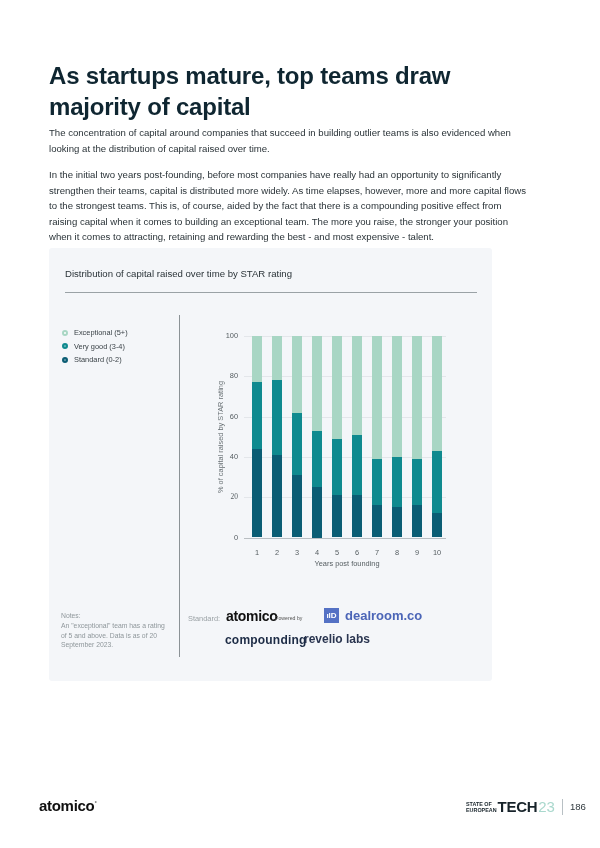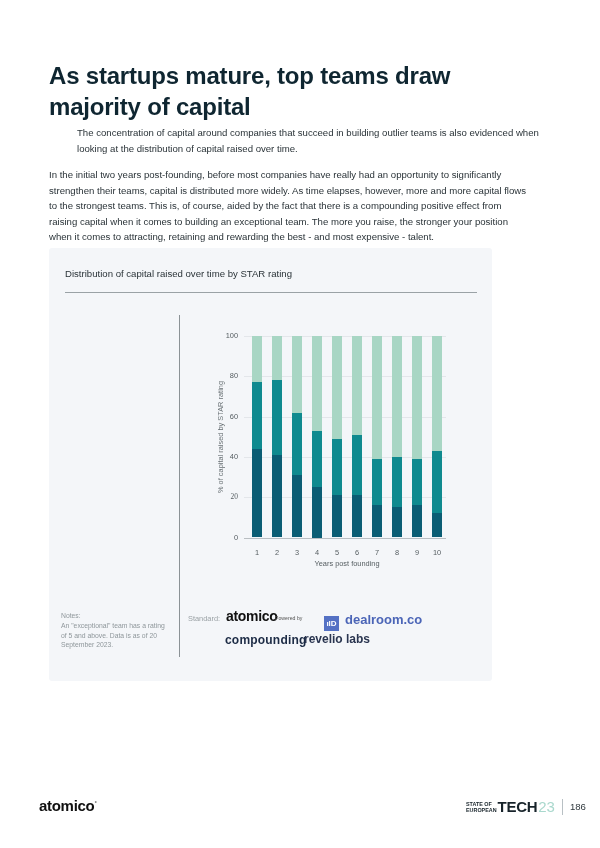--- a/index.html
+++ b/index.html
@@ -1,19 +1,19 @@
 <!DOCTYPE html>
 <html><head>
 <meta charset="utf-8">
 <style>
   html,body{margin:0;padding:0;background:#ffffff;}
   body{width:600px;height:848px;position:relative;overflow:hidden;font-family:"Liberation Sans","DejaVu Sans",sans-serif;color:#1f2a30;}
   .title{position:absolute;left:49px;top:60px;width:440px;font-size:24px;line-height:31px;font-weight:700;color:#0f2631;margin:0;letter-spacing:-0.2px;}
   .para{position:absolute;left:49px;width:480px;font-size:9.6px;line-height:15.6px;color:#2a3338;margin:0;}
-  .p1{top:125px;margin-left:28px;}
+  .p1{top:125px;}
   .p2{top:167px;}
   .card{position:absolute;left:49px;top:248px;width:443px;height:433px;background:#f4f6f9;border-radius:3px;}
   .card-title{position:absolute;left:16px;top:20px;font-size:9.6px;font-weight:400;color:#2a3338;}
   .card-rule{position:absolute;left:16px;top:44px;width:412px;height:1px;background:#9aa2a6;}
   .divider{position:absolute;left:130px;top:67px;width:1px;height:342px;background:#8b9296;}
   .legend{position:absolute;left:13px;top:78px;}
   .legend-item{display:flex;align-items:center;height:13.5px;font-size:7.4px;color:#3a4247;}
   .legend-dot{width:6px;height:6px;border-radius:50%;margin-right:6px;box-sizing:border-box;}
   .plot{position:absolute;left:0;top:0;width:443px;height:433px;}
   .ytick{position:absolute;font-size:7.4px;color:#555d61;text-align:right;width:20px;}
@@ -21,21 +21,21 @@
   .axisline{position:absolute;height:1px;background:#b9bec2;}
   .bar{position:absolute;width:10px;}
   .xtick{position:absolute;font-size:7.4px;color:#555d61;width:20px;text-align:center;}
   .xlabel{position:absolute;font-size:7.4px;color:#555d61;text-align:center;width:120px;}
   .ylabel{position:absolute;font-size:7.4px;color:#6a7276;transform:rotate(-90deg);transform-origin:left top;white-space:nowrap;}
   .notes{position:absolute;left:12px;top:363px;width:110px;font-size:6.8px;line-height:9.8px;color:#8f979b;}
   .sources-label{position:absolute;left:139px;top:366px;font-size:7.4px;color:#9aa1a5;}
   .logo-atomico-src{position:absolute;left:177px;top:360px;font-size:14px;font-weight:700;color:#101010;letter-spacing:-0.3px;}
   .powered{position:absolute;left:226px;top:367px;font-size:5.2px;color:#555;}
   .dealroom{position:absolute;left:275px;top:360px;display:flex;align-items:center;}
-  .dealroom-badge{width:15px;height:15px;background:#5471c4;color:#fff;font-size:8px;font-weight:700;display:flex;align-items:center;justify-content:center;margin-right:6px;margin-top:8px;}
+  .dealroom-badge{width:15px;height:15px;background:#5471c4;color:#fff;font-size:8px;font-weight:700;display:flex;align-items:center;justify-content:center;margin-right:6px;}
   .dealroom-text{font-size:13px;font-weight:700;color:#4b65b7;}
   .crunchbase{position:absolute;left:176px;top:385px;font-size:12px;font-weight:700;color:#1c2b45;letter-spacing:0.2px;}
   .revelio{position:absolute;left:255px;top:384px;font-size:12px;font-weight:700;color:#2a3550;}
   .footer-logo{position:absolute;left:39px;top:797px;font-size:15px;font-weight:700;color:#101010;letter-spacing:-0.3px;}
   .footer-logo sup{font-size:6px;font-weight:400;}
   .soet{position:absolute;left:466px;top:798px;display:flex;align-items:center;}
   .soet-small{display:flex;flex-direction:column;font-size:5.4px;line-height:6px;font-weight:700;color:#17232a;margin-right:1px;}
   .soet-tech{font-size:15px;font-weight:700;color:#17232a;letter-spacing:-0.3px;}
   .soet-year{font-size:15px;color:#a9d8cd;margin-left:1px;}
   .soet-sep{width:1px;height:16px;background:#b8c0c4;margin:0 7px;}
@@ -45,20 +45,34 @@
 <body>
 
 <h1 class="title">As startups mature, top teams draw majority of capital</h1>
 <p class="para p1">The concentration of capital around companies that succeed in building outlier teams is also evidenced when looking at the distribution of capital raised over time.</p>
 <p class="para p2">In the initial two years post-founding, before most companies have really had an opportunity to significantly strengthen their teams, capital is distributed more widely. As time elapses, however, more and more capital flows to the strongest teams. This is, of course, aided by the fact that there is a compounding positive effect from raising capital when it comes to building an exceptional team. The more you raise, the stronger your position when it comes to attracting, retaining and rewarding the best - and most expensive - talent.</p>
 
 <div class="card">
   <div class="card-title">Distribution of capital raised over time by STAR rating</div>
   <div class="card-rule"></div>
 
+  <div class="legend" id="legend">
+      <div class="legend-item">
+        <span class="legend-dot" style="background: rgb(255, 255, 255); border: 2px solid rgb(168, 214, 196);"></span>
+        <span>Exceptional (5+)</span>
+      </div>
+      <div class="legend-item">
+        <span class="legend-dot" style="background: rgb(255, 255, 255); border: 2px solid rgb(15, 138, 143); box-shadow: rgb(15, 138, 143) 0px 0px 0px 0.5px inset;"></span>
+        <span>Very good (3-4)</span>
+      </div>
+      <div class="legend-item">
+        <span class="legend-dot" style="background: rgb(255, 255, 255); border: 2px solid rgb(11, 93, 116); box-shadow: rgb(11, 93, 116) 0px 0px 0px 0.5px inset;"></span>
+        <span>Standard (0-2)</span>
+      </div>
+    </div>
   <div class="divider"></div>
 
   <div class="plot" id="plot">
       <div class="axisline" style="left: 195px; width: 202px; top: 289.5px;"></div>
       <div class="ytick" style="left: 169px; top: 284.5px;">0</div>
       <div class="gridline" style="left: 195px; width: 202px; top: 249.2px;"></div>
       <div class="ytick" style="left: 169px; top: 244.2px; font-family: Liberation Serif, serif;">20</div>
       <div class="gridline" style="left: 195px; width: 202px; top: 208.9px;"></div>
       <div class="ytick" style="left: 169px; top: 203.9px;">40</div>
       <div class="gridline" style="left: 195px; width: 202px; top: 168.6px;"></div>

